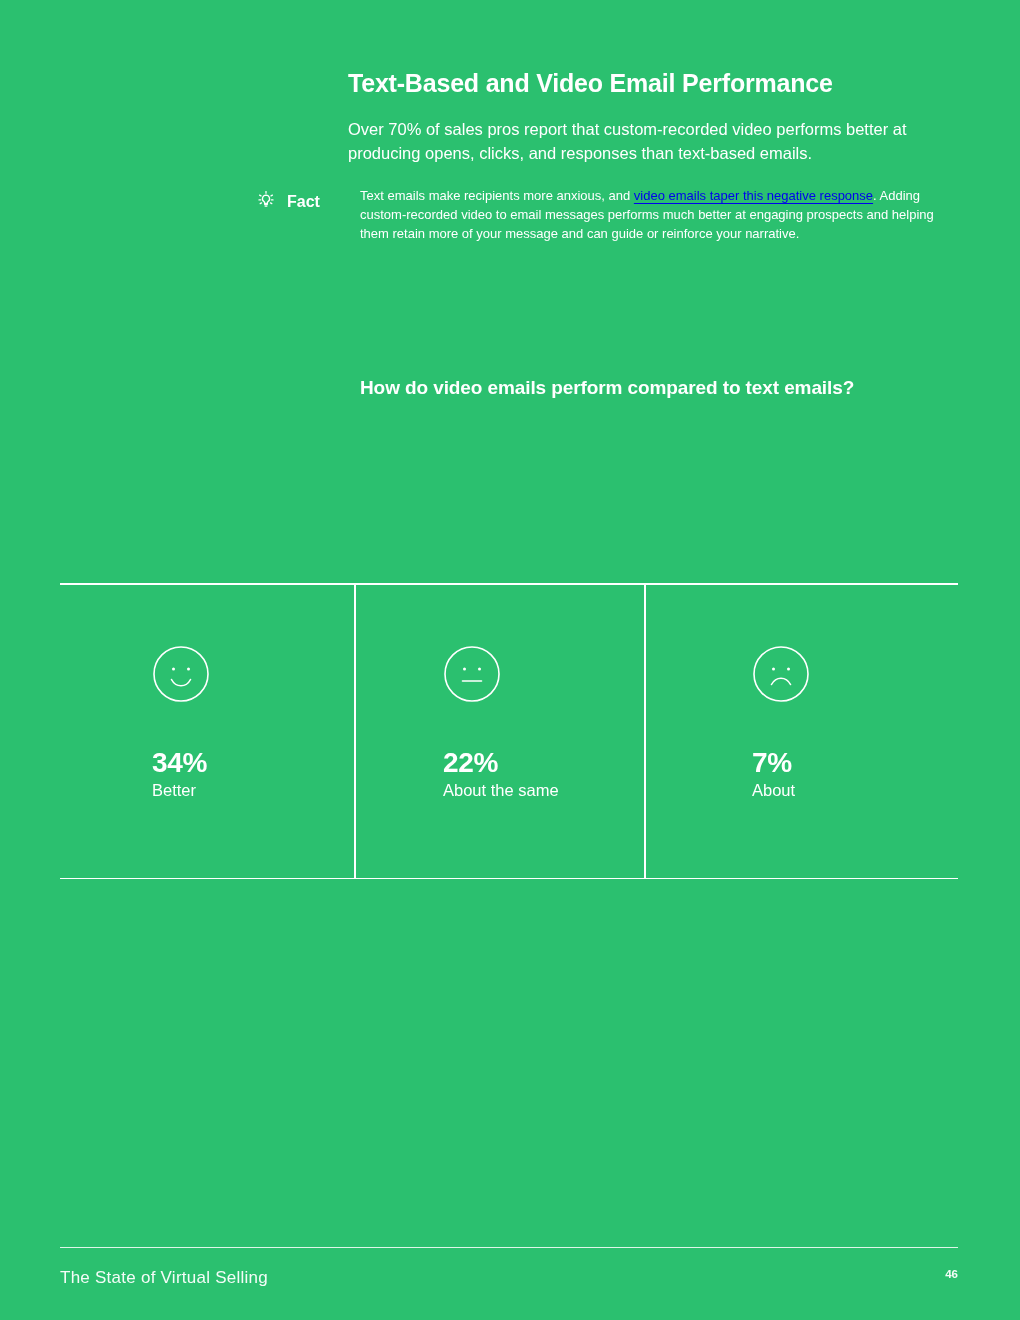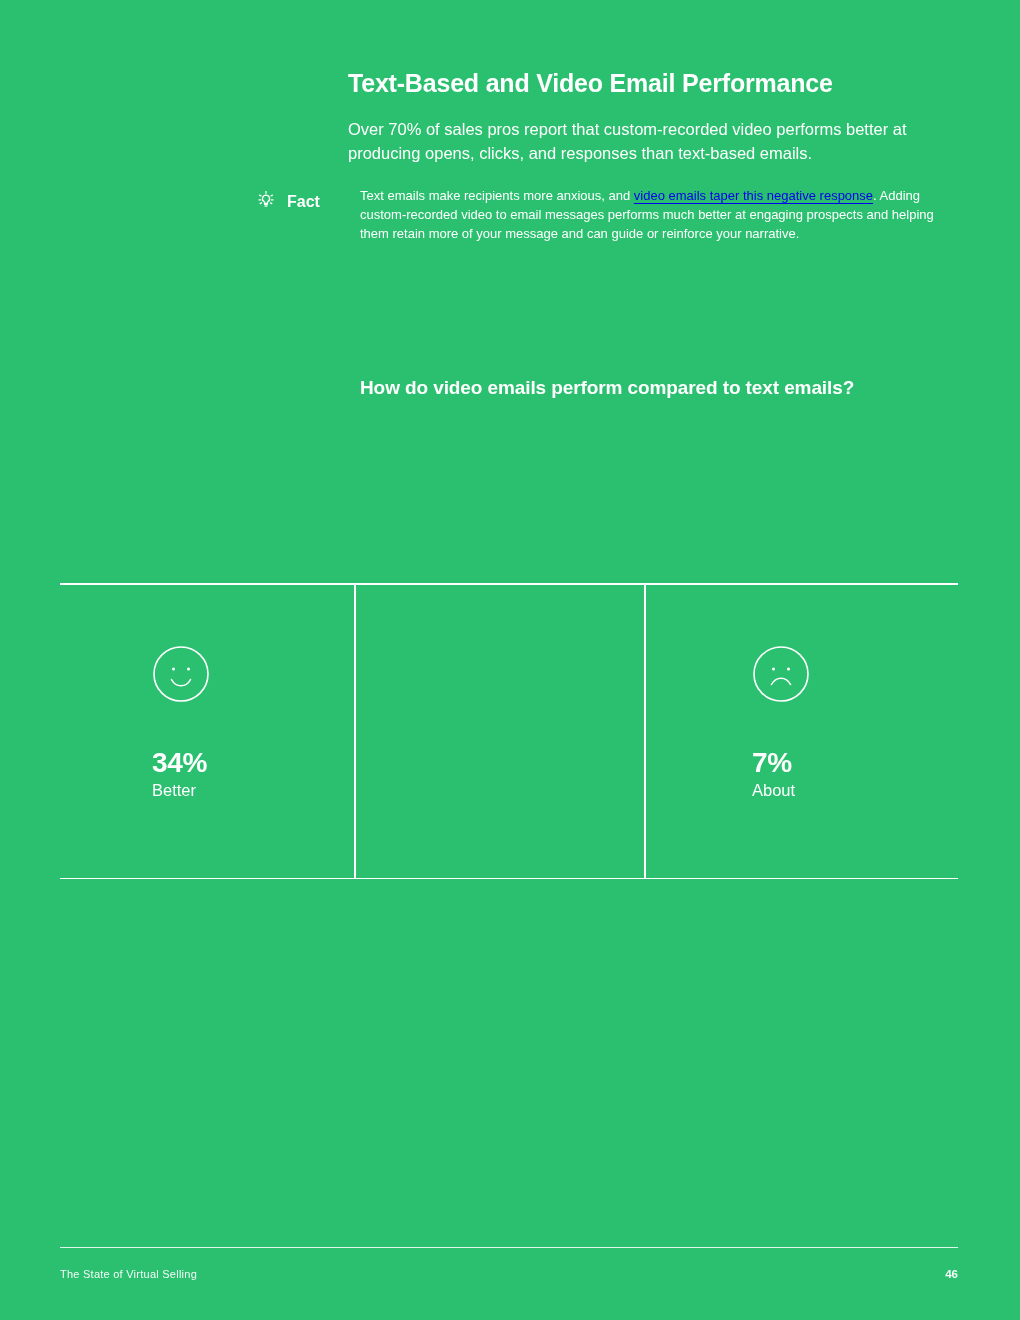--- a/index.html
+++ b/index.html
@@ -162,21 +162,21 @@
     top: 1247px;
     width: 898px;
     height: 1px;
     background: rgba(255,255,255,0.85);
   }
 
   .footer-title {
     position: absolute;
     left: 60px;
     top: 1268px;
-    font-size: 11px;
+    font-size: 17px;
     letter-spacing: 0.25px;
     color: rgba(255,255,255,0.95);
   }
 
   .footer-page {
     position: absolute;
     right: 62px;
     top: 1268px;
     font-size: 11.5px;
     font-weight: bold;
@@ -233,20 +233,34 @@
           <circle cx="21.5" cy="24" r="1.5" fill="#ffffff" stroke="none"></circle>
           <circle cx="36.5" cy="24" r="1.5" fill="#ffffff" stroke="none"></circle>
           <path d="M19.5 34.5c2.2 4.2 6 6.3 9.5 6.3s7.3-2.1 9.5-6.3"></path>
         </svg>
       </span>
       <div class="stat-value">34%</div>
       <div class="stat-label">Better</div>
     </div>
   </div>
 
+  <div class="stat-cell c1">
+    <div class="stat-inner">
+      <span class="face">
+        <svg width="58" height="58" viewBox="0 0 58 58" fill="none" stroke="#ffffff" stroke-width="1.6" stroke-linecap="round">
+          <circle cx="29" cy="29" r="27"></circle>
+          <circle cx="21.5" cy="24" r="1.5" fill="#ffffff" stroke="none"></circle>
+          <circle cx="36.5" cy="24" r="1.5" fill="#ffffff" stroke="none"></circle>
+          <path d="M19.5 36h19"></path>
+        </svg>
+      </span>
+      <div class="stat-value">22%</div>
+      <div class="stat-label">About the same</div>
+    </div>
+  </div>
 
   <div class="stat-cell c2">
     <div class="stat-inner">
       <span class="face">
         <svg width="58" height="58" viewBox="0 0 58 58" fill="none" stroke="#ffffff" stroke-width="1.6" stroke-linecap="round">
           <circle cx="29" cy="29" r="27"></circle>
           <circle cx="21.5" cy="24" r="1.5" fill="#ffffff" stroke="none"></circle>
           <circle cx="36.5" cy="24" r="1.5" fill="#ffffff" stroke="none"></circle>
           <path d="M19.5 39.5c2.2-4.2 6-6.3 9.5-6.3s7.3 2.1 9.5 6.3"></path>
         </svg>

